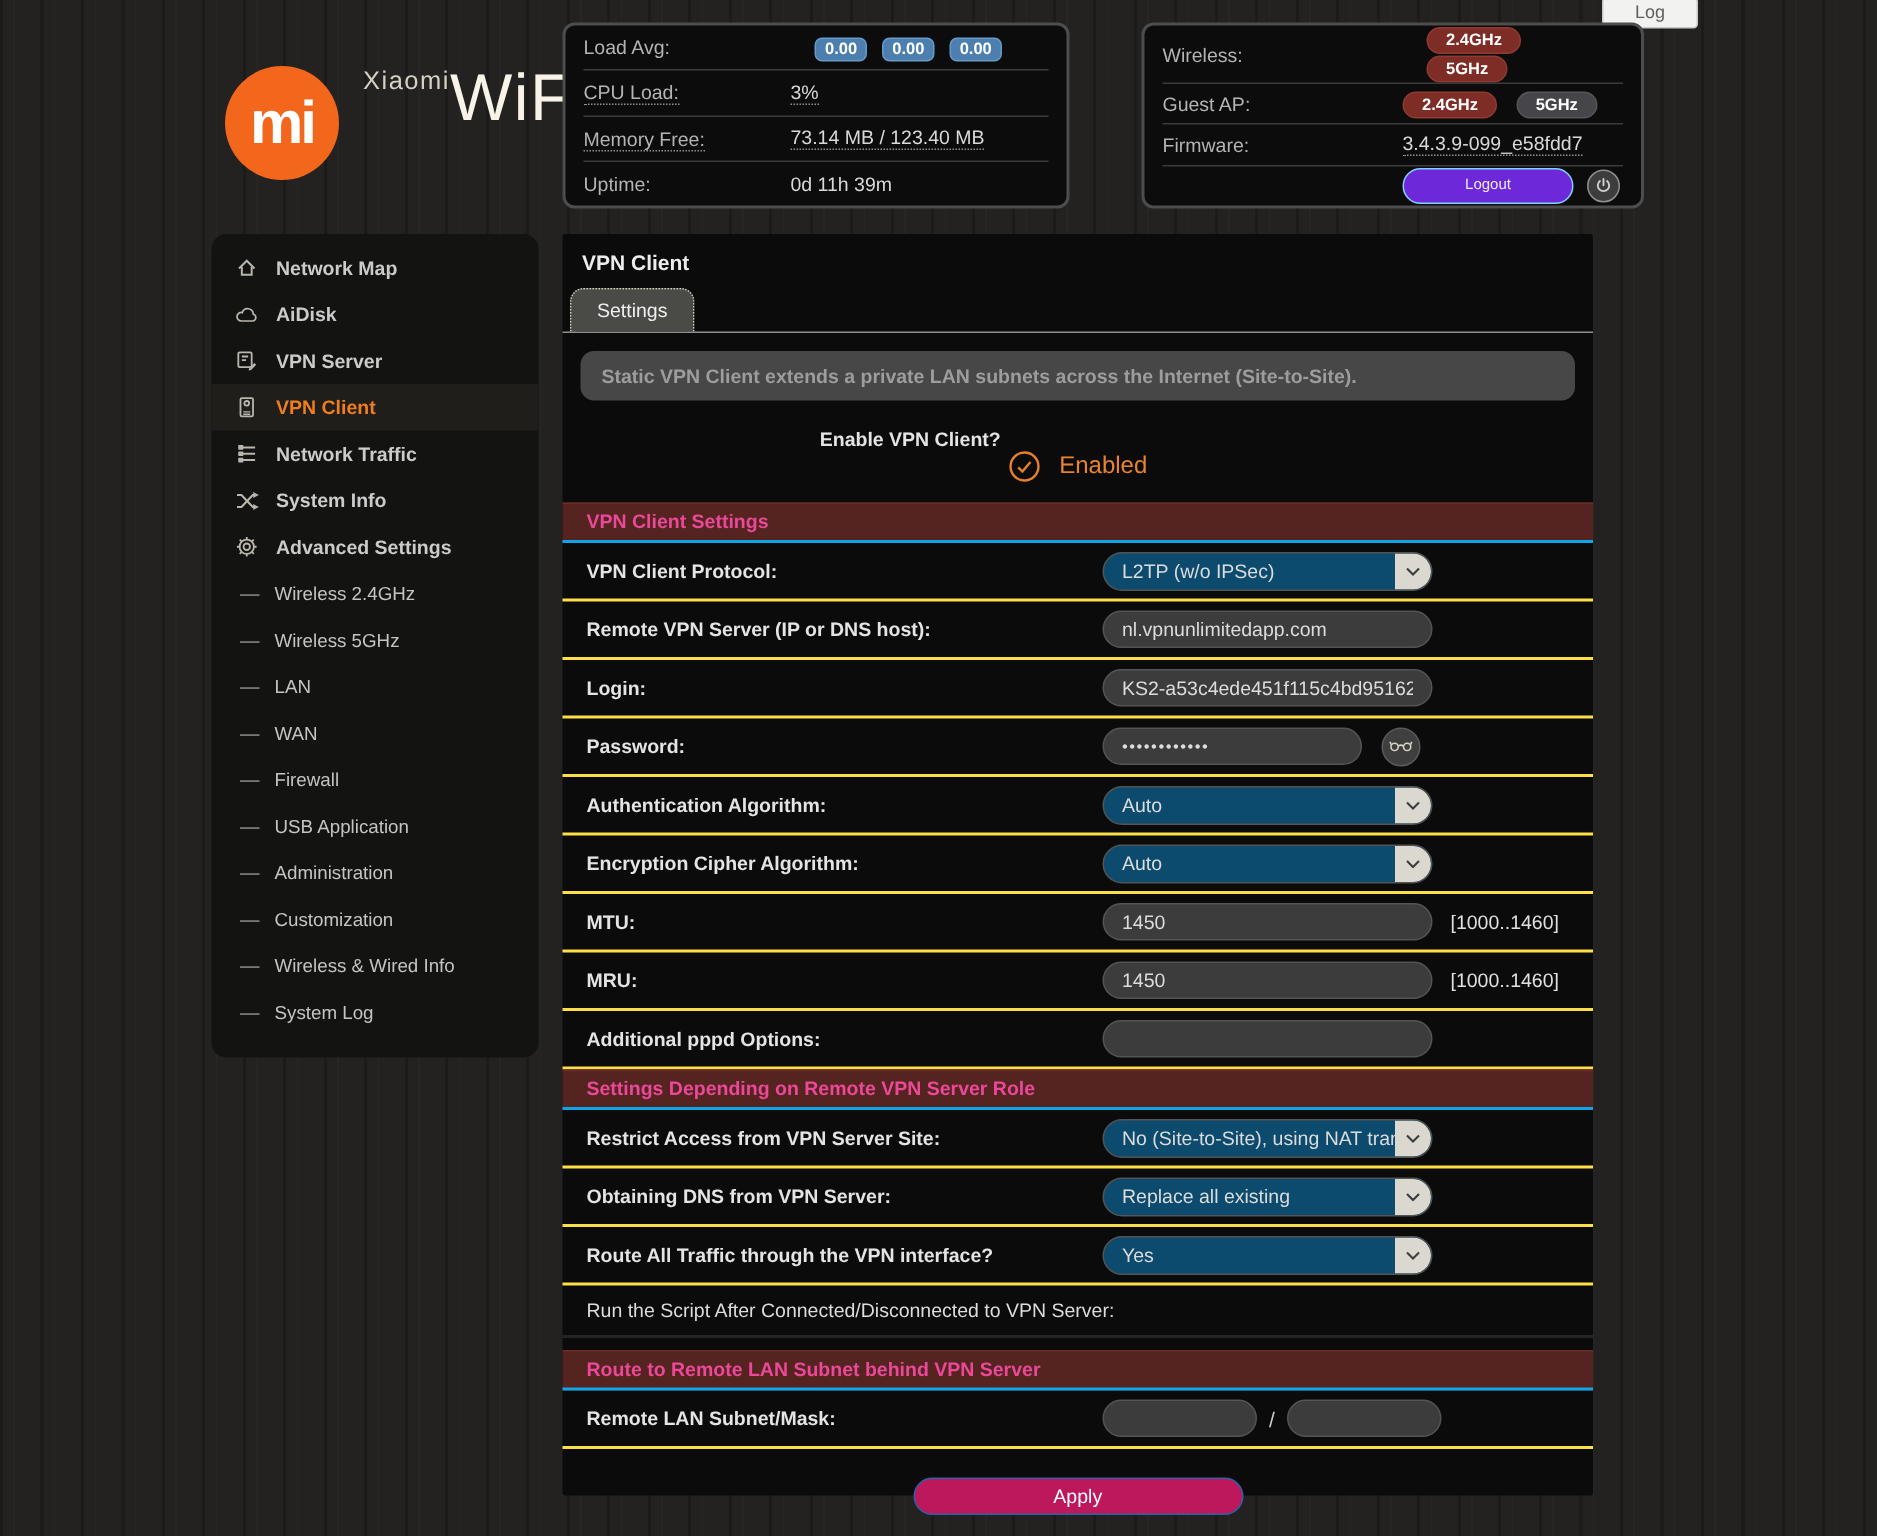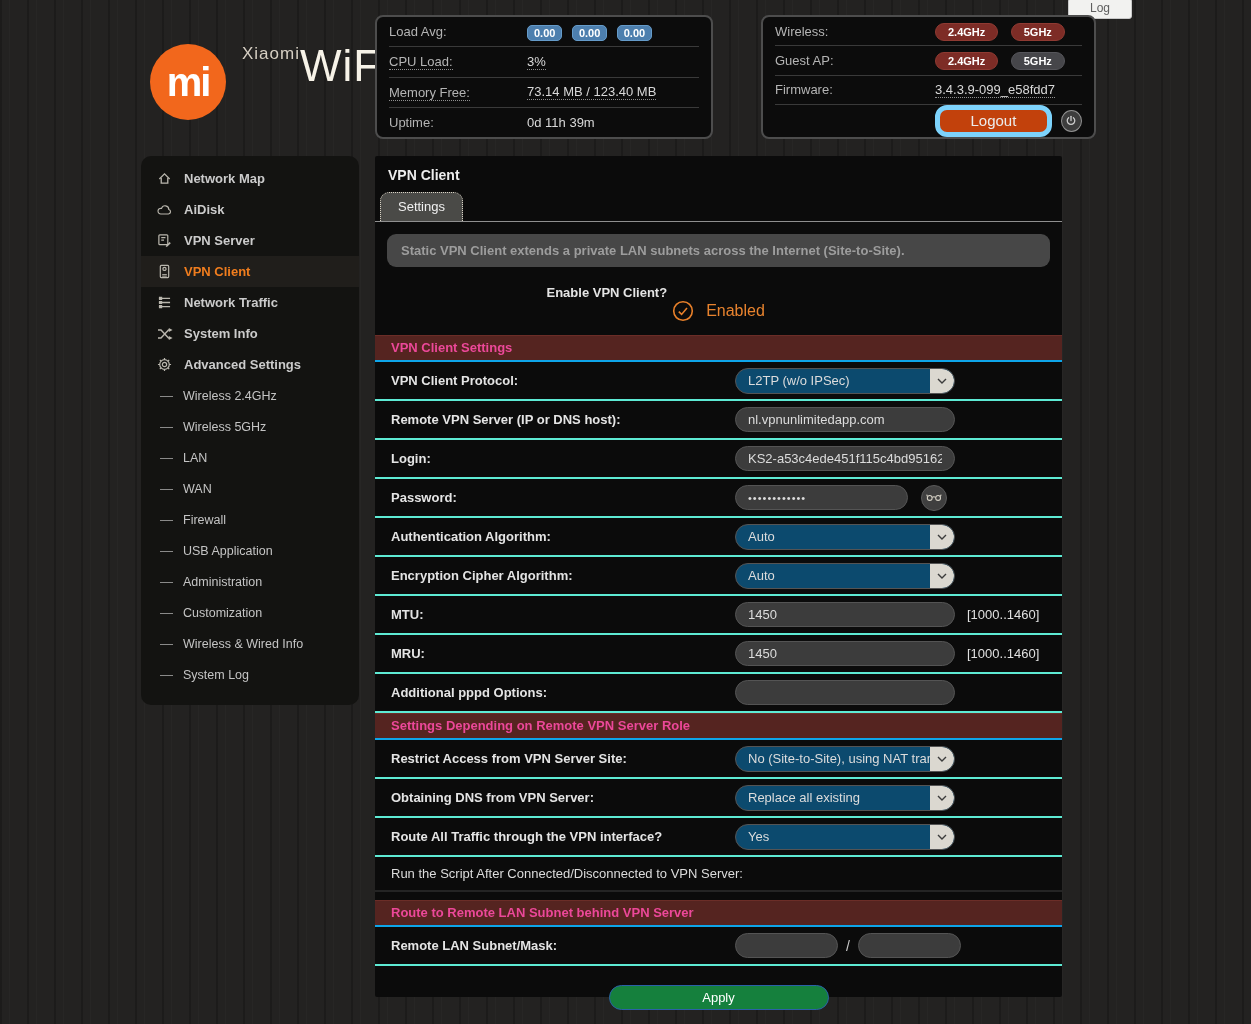--- a/index.html
+++ b/index.html
@@ -29,41 +29,41 @@
   .logo-sub{color:#fdba74;font-size:19px;letter-spacing:1px;margin-top:-4px;}
   
   .info-panel{
     position:absolute;top:15px;height:124px;box-sizing:border-box;
     background:#0c0c0c;border:2px solid #4d4d4d;border-radius:8px;
     padding:0 12px;display:flex;flex-direction:column;
   }
   .info-panel.left{left:375px;width:338px;}
   .info-panel.right{left:761px;width:335px;}
   .info-row{flex:1;display:flex;align-items:center;border-top:1px solid #3a3a3a;}
-  .info-row:first-child{border-top:none;}
+  .info-row:first-child{border-top:none;gap:16px;}
   .info-label{color:#b4b4b4;font-size:13px;flex:0 0 auto;}
   .info-panel.left .info-label{width:138px;}
   .info-panel.right .info-label{width:160px;}
   .info-value{color:#d9d9d9;font-size:13px;}
   .dotted{border-bottom:1px dotted #8f8f8f;cursor:pointer;}
   .load-badge{
     display:inline-block;background:#4d7fae;border:1px solid #659bc9;border-radius:5px;
     color:#fff;font-weight:bold;font-size:11px;padding:1px 6px;margin-right:5px;
   }
   .freq-badge{
     display:inline-block;border-radius:10px;padding:2px 12px;margin-right:8px;
     color:#fff;font-weight:bold;font-size:11px;
   }
   .freq-on{background:#7d2c26;border:1px solid #8f3a32;}
   .freq-off{background:#46464a;border:1px solid #55555a;}
   .logout-row{justify-content:flex-start;}
   .logout-btn{
     margin-left:160px;width:112px;height:22px;line-height:22px;text-align:center;
-    background:#c2410c;border:5px solid #7dd3fc;border-radius:12px;
-    color:#ececec;font-size:15px;cursor:pointer;
+    background:#6d28d9;border:1px solid #7dd3fc;border-radius:12px;
+    color:#ececec;font-size:10px;cursor:pointer;
   }
   .power-btn{
     width:22px;height:22px;border-radius:50%;margin-left:9px;box-sizing:border-box;
     background:#3d3d3d;border:1px solid #909090;color:#cfcfcf;
     display:flex;align-items:center;justify-content:center;cursor:pointer;
   }
   
   .sidebar{
     position:absolute;left:141px;top:156px;width:218px;box-sizing:border-box;
     background:#131311;border-radius:10px;padding:7px 0 15px;
@@ -97,21 +97,21 @@
   }
   .enable-row{display:flex;align-items:center;padding:6px 16px 13px;flex-direction:column;}
   .flabel{width:344px;flex:0 0 auto;font-weight:bold;font-size:13px;color:#e4e4e4;}
   .enabled-wrap{display:flex;align-items:center;gap:12px;color:#e8832e;font-size:16px;cursor:pointer;}
   .section-bar{
     background:#552420;border-top:1px solid #6b2d27;border-bottom:2px solid #0ea5e9;
     padding:4px 16px 5px;font-weight:bold;font-size:13px;color:#ec4899;
   }
   .frow{
     display:flex;align-items:center;min-height:37px;padding:0 16px;
-    border-bottom:2px solid #5eead4;
+    border-bottom:2px solid #fde047;
   }
   .pill-input{
     box-sizing:border-box;height:25px;width:220px;background:#3c3c3c;
     border:1px solid #545454;border-radius:13px;padding:0 12px;
     color:#dcdcdc;font-size:13px;font-family:"Liberation Sans",sans-serif;outline:none;
   }
   .pill-select{
     box-sizing:border-box;position:relative;width:220px;height:26px;overflow:hidden;
     background:#0c4a6e;border:1px solid #545454;border-radius:13px;
     color:#dcdcdc;font-size:13px;line-height:24px;padding:0 32px 0 12px;
@@ -126,21 +126,21 @@
     width:26px;height:26px;border-radius:50%;margin-left:13px;box-sizing:border-box;
     background:#3f3f3f;border:1px solid #5a5a5a;color:#d8d4c8;
     display:flex;align-items:center;justify-content:center;cursor:pointer;
   }
   .hint{margin-left:12px;font-size:13px;color:#e0e0e0;}
   .script-row{padding:9px 16px;font-size:13px;color:#dcdcdc;border-bottom:2px solid #242424;margin-bottom:8px;}
   .subnet-input{width:103px;}
   .slash{margin:0 8px;color:#cccccc;font-size:14px;}
   .apply-btn{
     display:block;margin:19px auto 0;width:220px;height:25px;
-    background:#15803d;border:1px solid #2a62a8;border-radius:13px;
+    background:#be185d;border:1px solid #2a62a8;border-radius:13px;
     color:#ffffff;font-size:13px;font-family:"Liberation Sans",sans-serif;cursor:pointer;
   }
 </style>
 </head>
 <body>
 
 <div class="log-btn">Log</div>
 
 <div class="logo">
   <div class="logo-circle">

